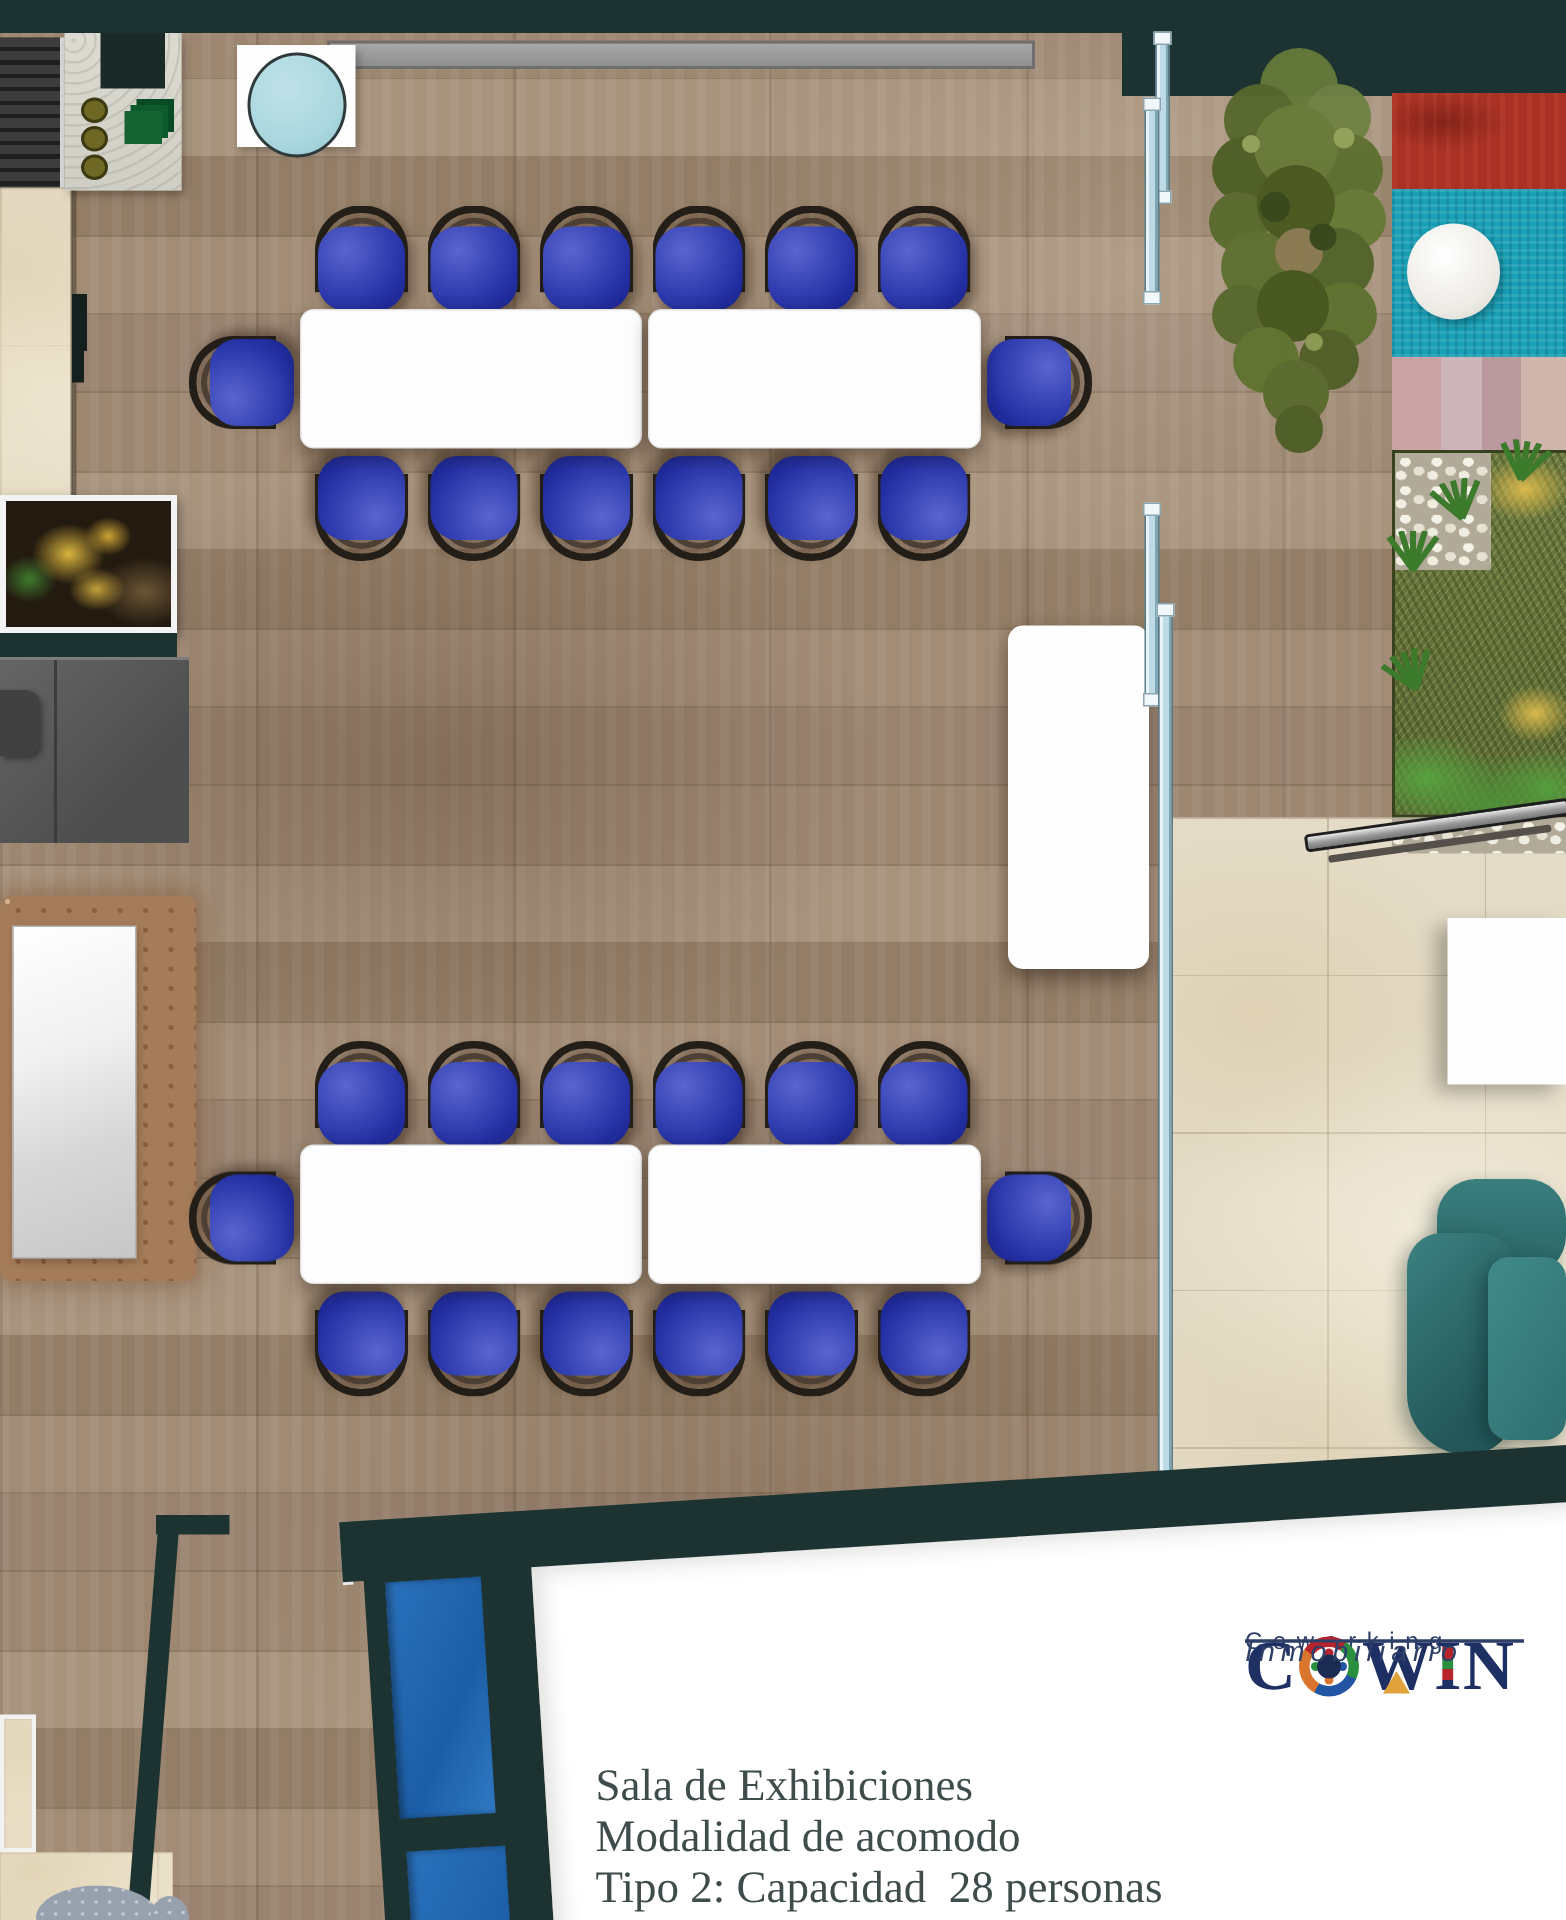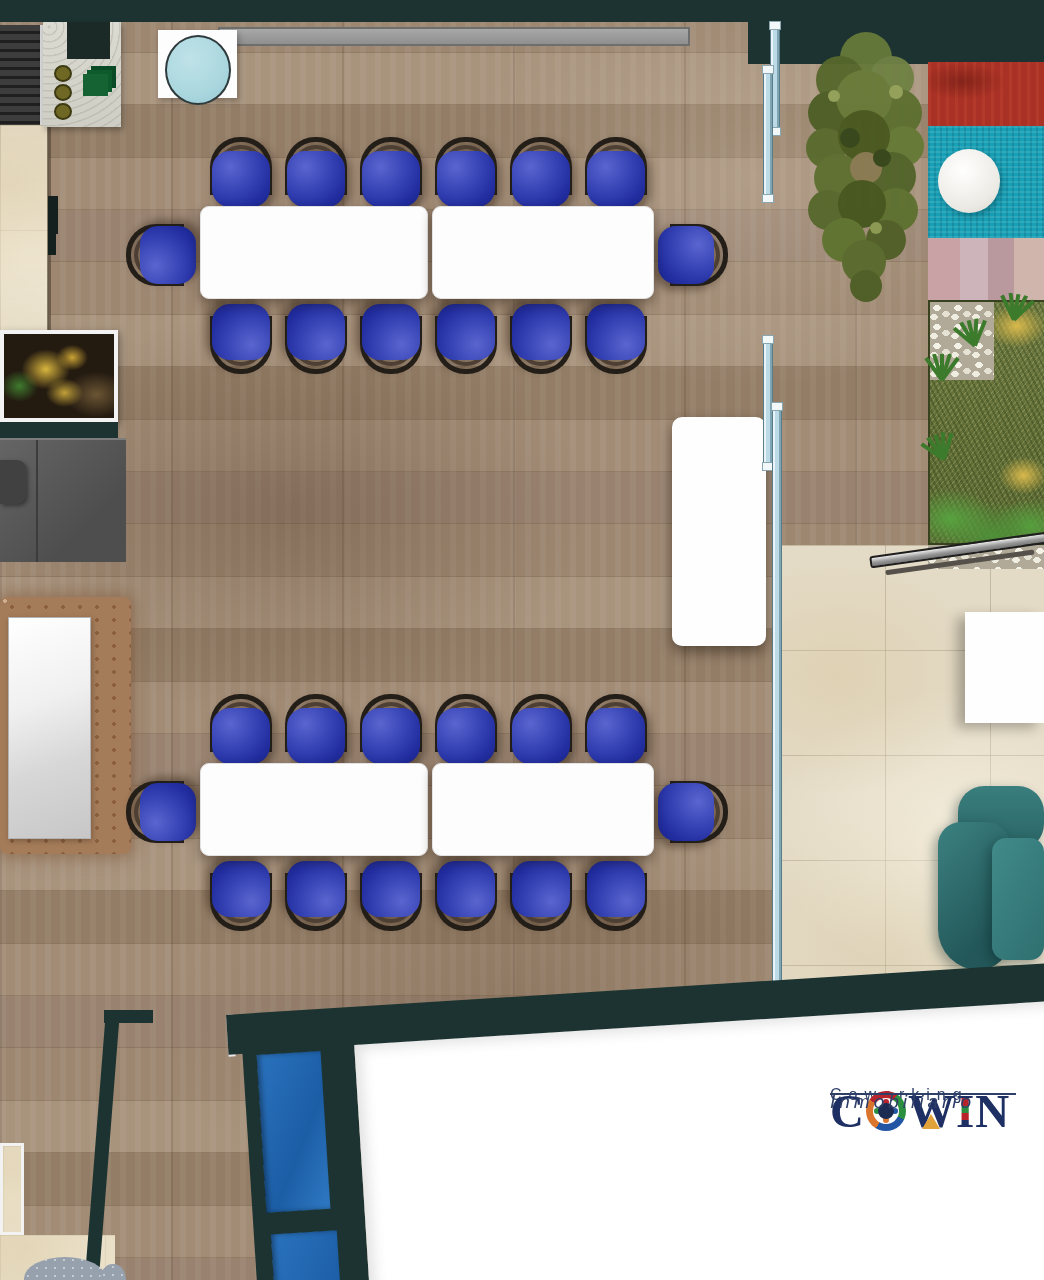--- a/index.html
+++ b/index.html
@@ -434,20 +434,25 @@
   <div class="bottom-room">
     <div class="br-cap"></div>
     <div class="br-band"></div>
     <div class="br-frame">
       <div class="br-win" style="left:14px;top:4px;width:64px;height:158px;"></div>
       <div class="br-win" style="left:17px;top:184px;width:66px;height:198px;"></div>
     </div>
     <div class="br-card"></div>
   </div>
 
+  <div class="label-text">
+    <div>Sala de Exhibiciones</div>
+    <div>Modalidad de acomodo</div>
+    <div>Tipo 2: Capacidad  28 personas</div>
+  </div>
 
   <div class="logo">
     <div class="tag-top">Coworking</div>
     <div class="rule"></div>
     <div class="brand">
       <span style="position:static;">C</span>
         <span class="o-icon"></span>
         <span class="brand-w" style="position:static;"><span style="position:static;">W</span><i></i></span>
         <span class="brand-i" style="position:static;">I</span>
         <span style="position:static;">N</span>

